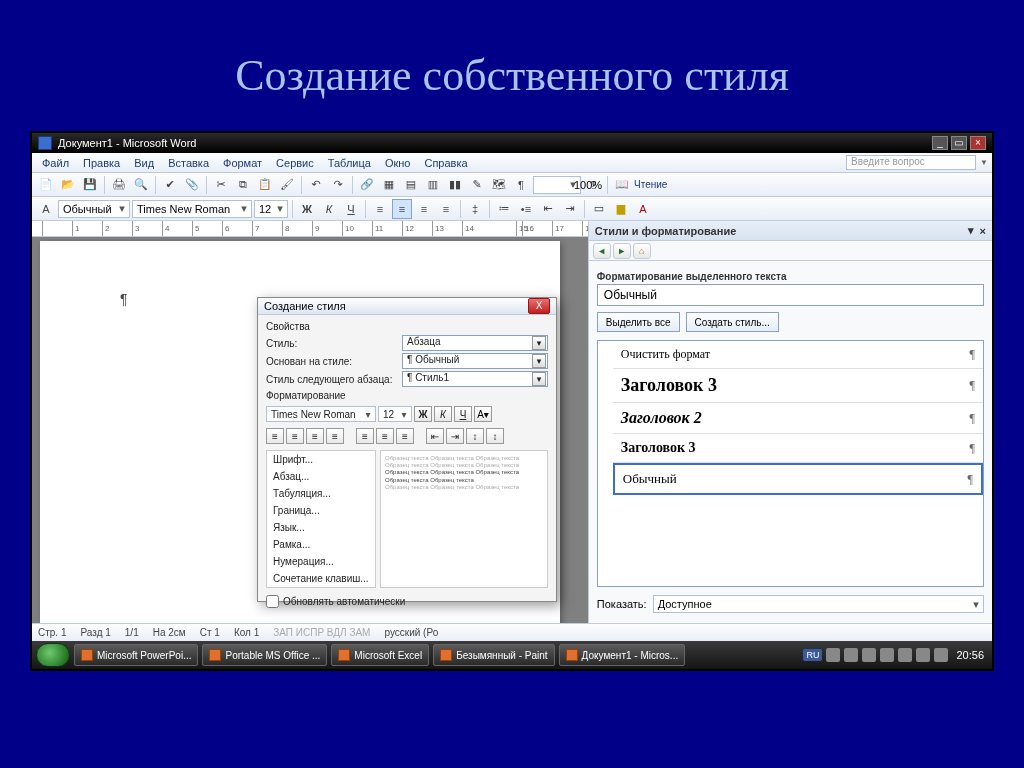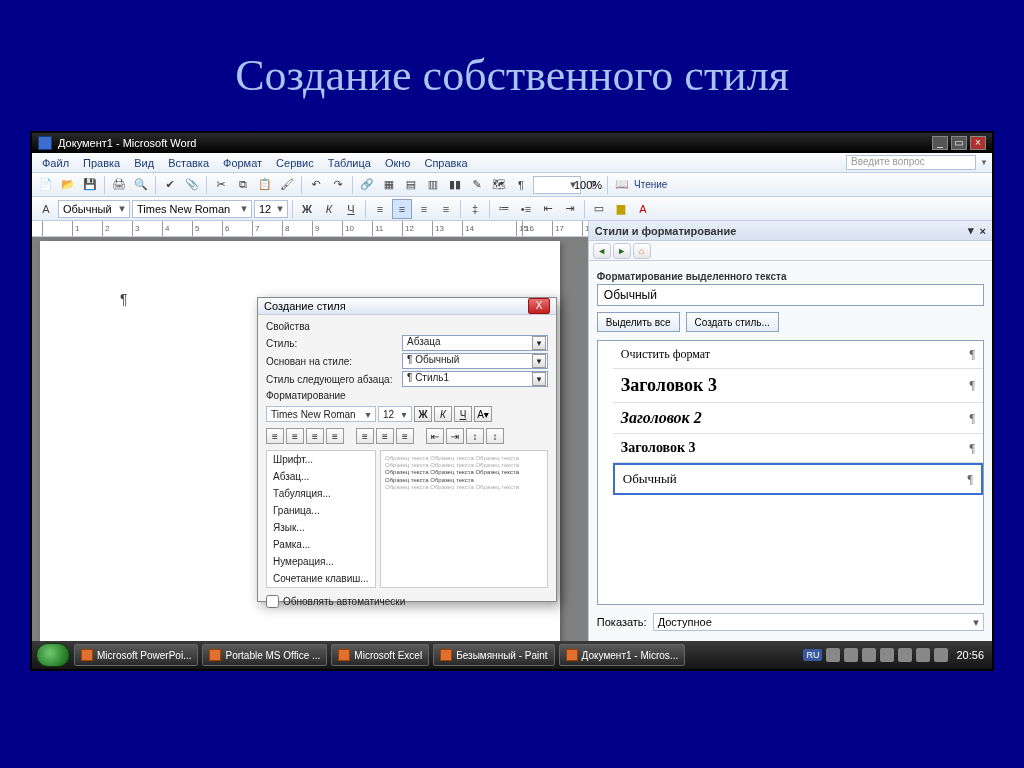--- a/index.html
+++ b/index.html
@@ -422,20 +422,30 @@
             <span>Показать:</span>
             <div class="tcombo">
                 <span>Доступное</span>
                 <span class="dd">▾</span>
               </div>
           </div>
         </div>
       </div>
     </div>
 
+    <div class="statusbar">
+      <span>Стр. 1</span>
+      <span>Разд 1</span>
+      <span>1/1</span>
+      <span>На 2см</span>
+      <span>Ст 1</span>
+      <span>Кол 1</span>
+      <span style="color:#aaa;">ЗАП  ИСПР  ВДЛ  ЗАМ</span>
+      <span>русский (Ро</span>
+    </div>
 
     <div class="taskbar">
       <div class="start"></div>
       <div id="task-items" style="display:flex;gap:4px;">
           <div class="task-item">
             <div class="ic"></div>
             <span>Microsoft PowerPoi...</span>
           </div>
           <div class="task-item">
             <div class="ic"></div>

